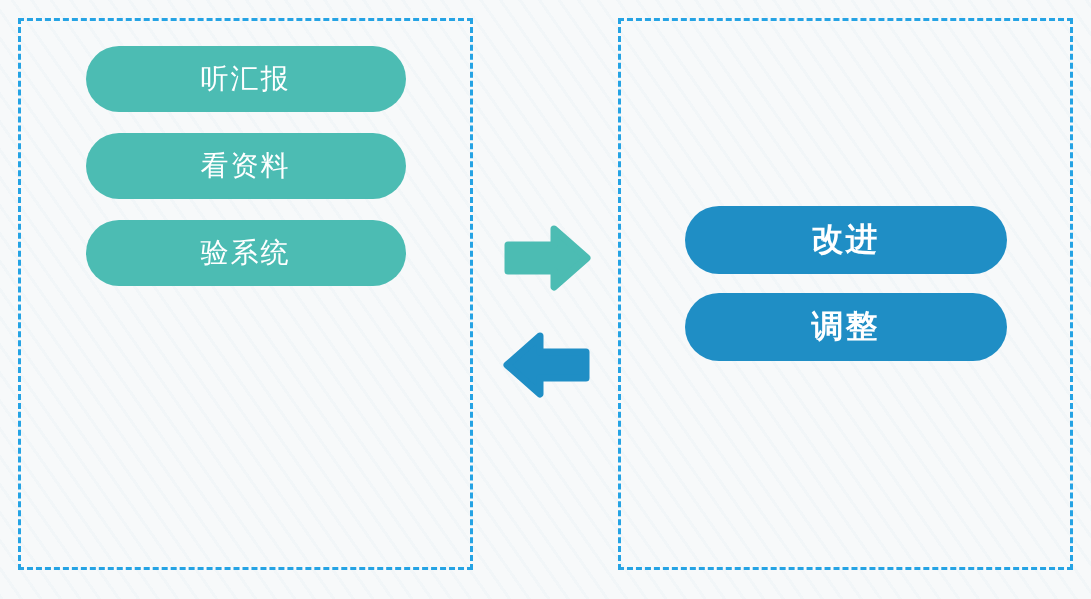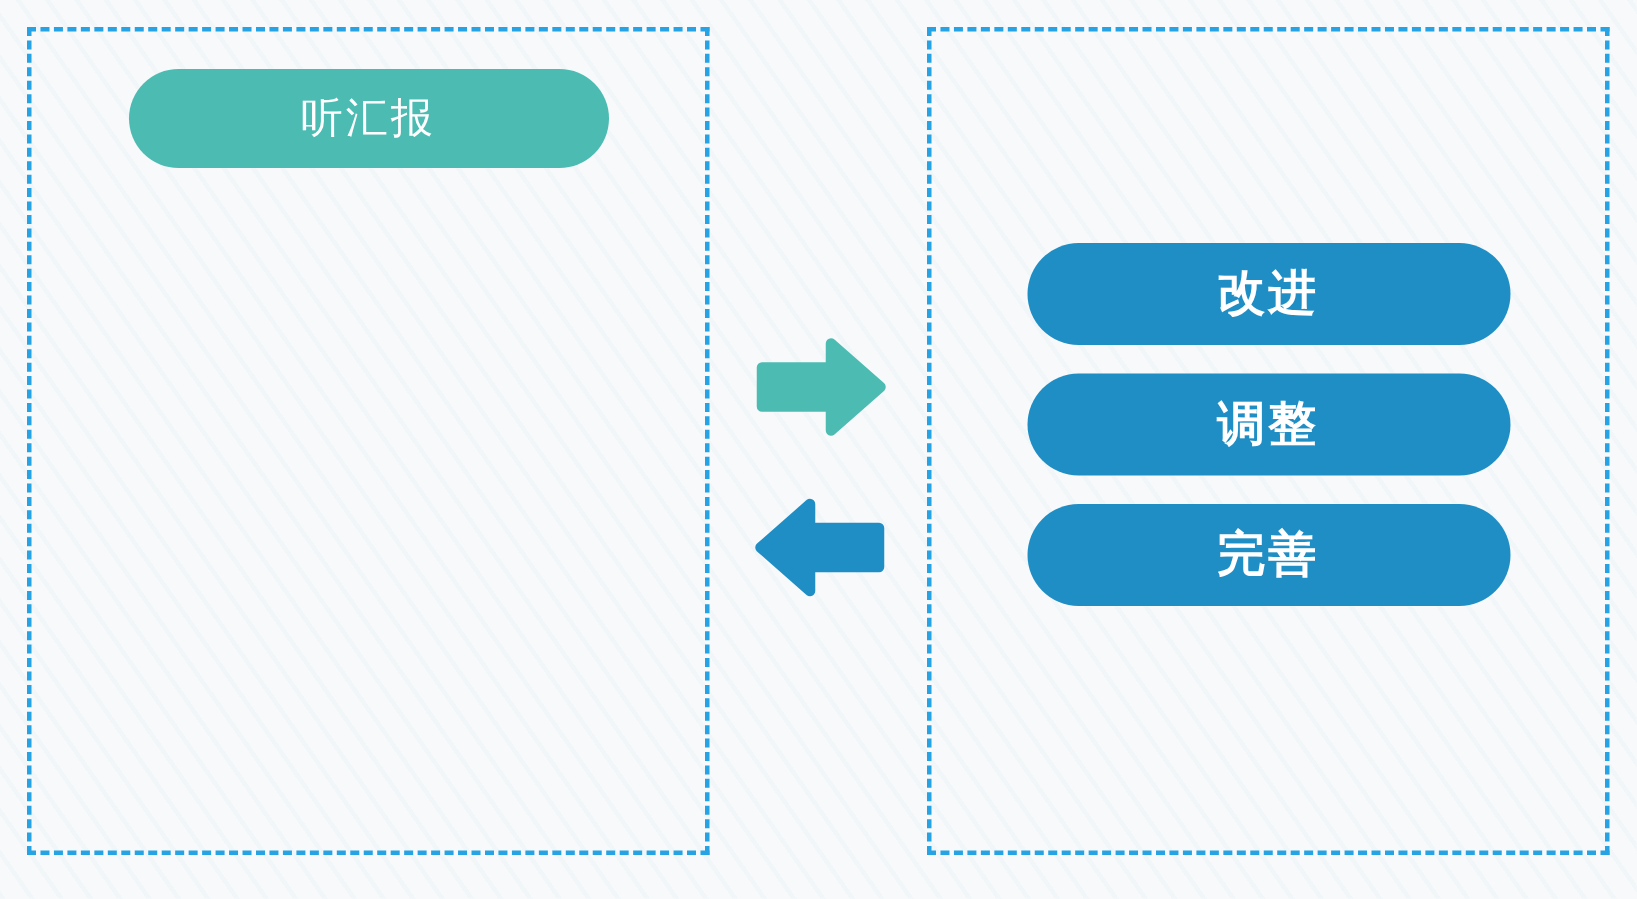--- a/index.html
+++ b/index.html
@@ -59,29 +59,30 @@
   .arrow.forward  { left: 504px; top: 224px; }
   .arrow.backward { left: 502px; top: 331px; }
 </style>
 </head>
 <body>
 
 <div class="canvas">
 
   <div class="panel left">
     <div class="pill teal">听汇报</div>
+    <div class="pill teal">看资料</div>
+    <div class="pill teal">验系统</div>
   </div>
 
   <svg class="arrow forward" width="88" height="68" viewBox="0 0 88 68">
     <polygon points="4,21 50,21 50,5 83,34 50,63 50,47 4,47" fill="#4cbcb3" stroke="#4cbcb3" stroke-width="7" stroke-linejoin="round"></polygon>
   </svg>
 
   <svg class="arrow backward" width="88" height="68" viewBox="0 0 88 68">
     <polygon points="84,21 38,21 38,5 5,34 38,63 38,47 84,47" fill="#1f8ec5" stroke="#1f8ec5" stroke-width="7" stroke-linejoin="round"></polygon>
   </svg>
 
   <div class="panel right">
     <div class="pill blue">改进</div>
     <div class="pill blue">调整</div>
-    <div class="pill blue">完善</div>
   </div>
 
 </div>
 
 </body></html>

